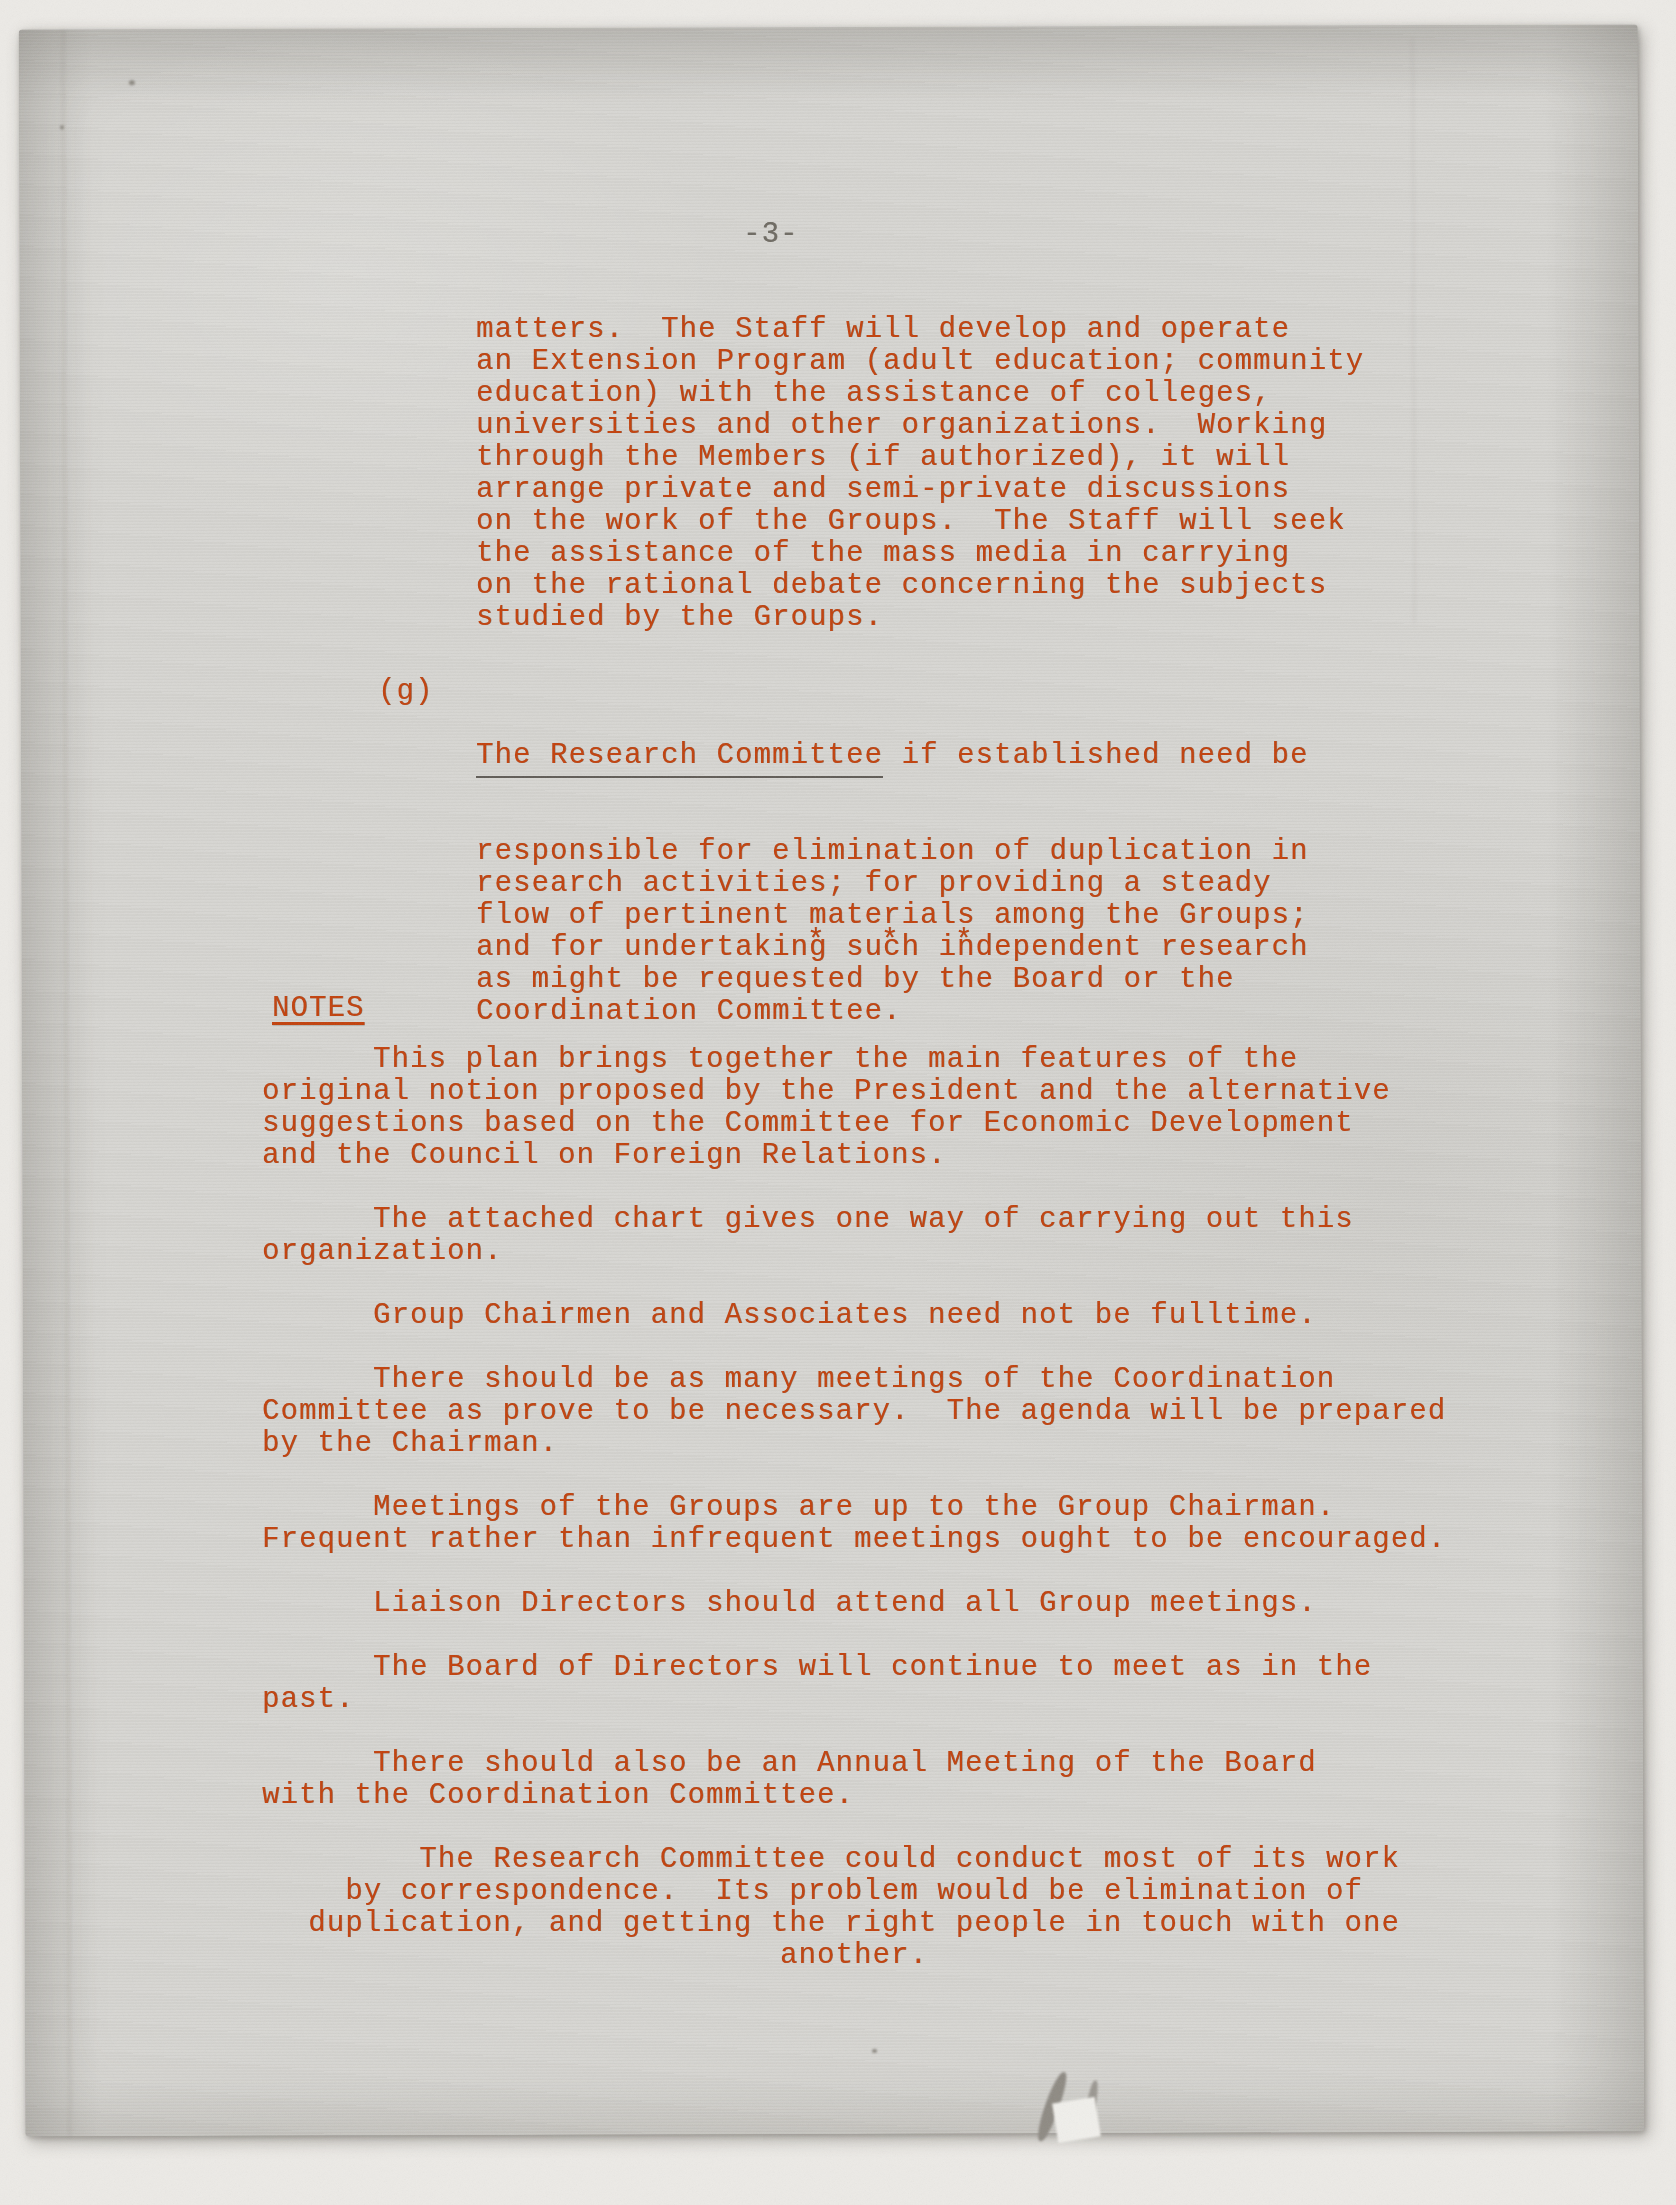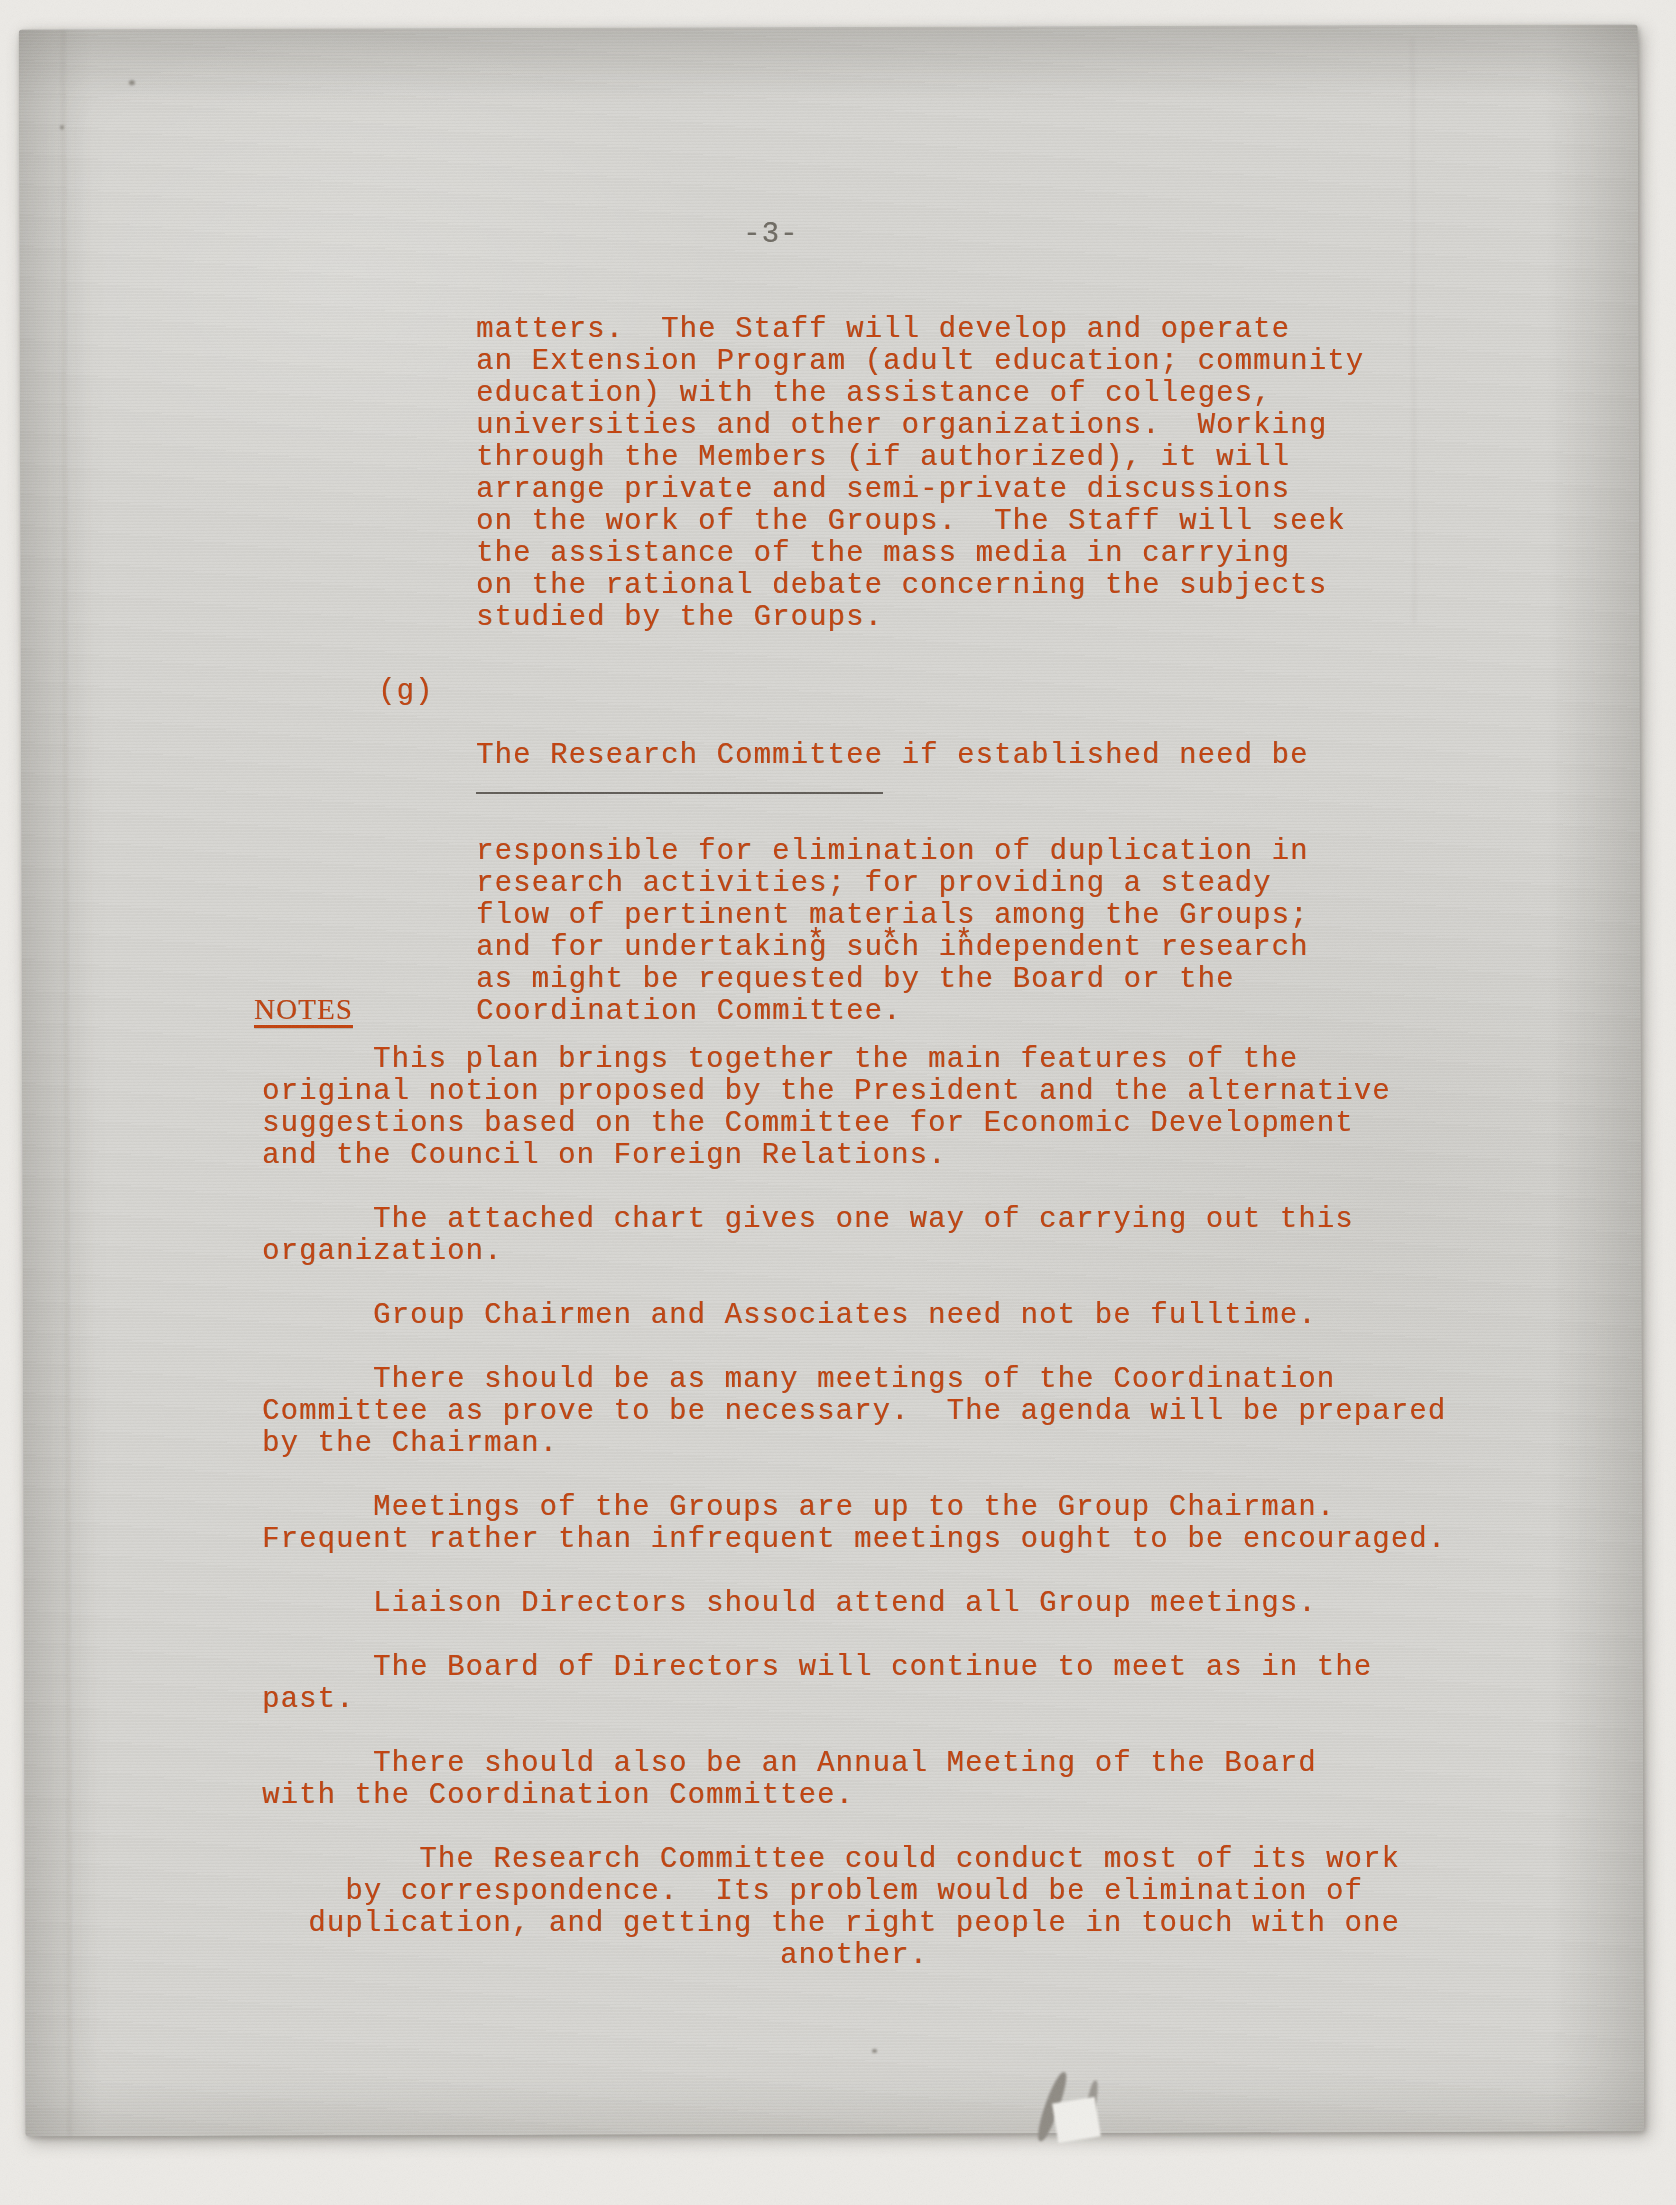--- a/index.html
+++ b/index.html
@@ -39,21 +39,21 @@
   }
   .tline{white-space:pre;height:32px;}
   .faded{color:#6e6a62;}
   .heading-underline{
     text-decoration:underline;
     text-decoration-thickness:2.5px;
     text-underline-offset:5.6px;
   }
   .ul-span{
     border-bottom:2.5px solid rgba(83,79,73,0.9);
-    padding-bottom:20px;
+    padding-bottom:4px;
   }
   .g-row{display:flex;}
   .g-marker{width:98px;flex:0 0 98px;}
   .paragraph{margin:0 8px 32px 0;}
   .paragraph:last-child{margin-bottom:0;text-align:center;}
   .speck{position:absolute;background:#8d8982;border-radius:50%;filter:blur(0.9px);}
   .tear-sliver{position:absolute;background:#8e8a83;border-radius:60% 40% 55% 45%;filter:blur(1.2px);}
   .tear-flap{position:absolute;background:#f0efeb;filter:blur(1.2px);}
   .noise{position:absolute;left:0;top:0;width:100%;height:100%;pointer-events:none;opacity:0.5;}
 </style>
@@ -83,21 +83,21 @@
   <div class="ink g-row" style="left:378px;top:676px;">
     <div class="g-marker">(g)</div>
     <div>
       <div class="tline"><span class="ul-span">The Research Committee</span><span> if established need be</span></div>
       <div><div class="tline">responsible for elimination of duplication in</div><div class="tline">research activities; for providing a steady</div><div class="tline">flow of pertinent materials among the Groups;</div><div class="tline">and for undertaking such independent research</div><div class="tline">as might be requested by the Board or the</div><div class="tline">Coordination Committee.</div></div>
     </div>
   </div>
 
   <div class="ink" style="left:807px;top:926px;">*   *   *</div>
 
-  <div class="ink heading-underline" style="left:254px;top:993px;font-family:Liberation Serif, serif;">NOTES</div>
+  <div class="ink heading-underline" style="left:272px;top:993px;">NOTES</div>
 
   <div class="ink" style="left:262px;top:1044px;"><div class="paragraph"><div class="tline">      This plan brings together the main features of the</div><div class="tline">original notion proposed by the President and the alternative</div><div class="tline">suggestions based on the Committee for Economic Development</div><div class="tline">and the Council on Foreign Relations.</div></div><div class="paragraph"><div class="tline">      The attached chart gives one way of carrying out this</div><div class="tline">organization.</div></div><div class="paragraph"><div class="tline">      Group Chairmen and Associates need not be fulltime.</div></div><div class="paragraph"><div class="tline">      There should be as many meetings of the Coordination</div><div class="tline">Committee as prove to be necessary.  The agenda will be prepared</div><div class="tline">by the Chairman.</div></div><div class="paragraph"><div class="tline">      Meetings of the Groups are up to the Group Chairman.</div><div class="tline">Frequent rather than infrequent meetings ought to be encouraged.</div></div><div class="paragraph"><div class="tline">      Liaison Directors should attend all Group meetings.</div></div><div class="paragraph"><div class="tline">      The Board of Directors will continue to meet as in the</div><div class="tline">past.</div></div><div class="paragraph"><div class="tline">      There should also be an Annual Meeting of the Board</div><div class="tline">with the Coordination Committee.</div></div><div class="paragraph"><div class="tline">      The Research Committee could conduct most of its work</div><div class="tline">by correspondence.  Its problem would be elimination of</div><div class="tline">duplication, and getting the right people in touch with one</div><div class="tline">another.</div></div></div>
 
   <svg class="noise" xmlns="http://www.w3.org/2000/svg" viewBox="0 0 2714 3571" width="1676" height="2205">
     <filter id="grain">
       <feTurbulence type="fractalNoise" baseFrequency="0.9" numOctaves="2" stitchTiles="stitch"></feTurbulence>
       <feColorMatrix type="saturate" values="0"></feColorMatrix>
       <feComponentTransfer>
           <feFuncA type="linear" slope="0.16" intercept="0"></feFuncA>
         </feComponentTransfer>

